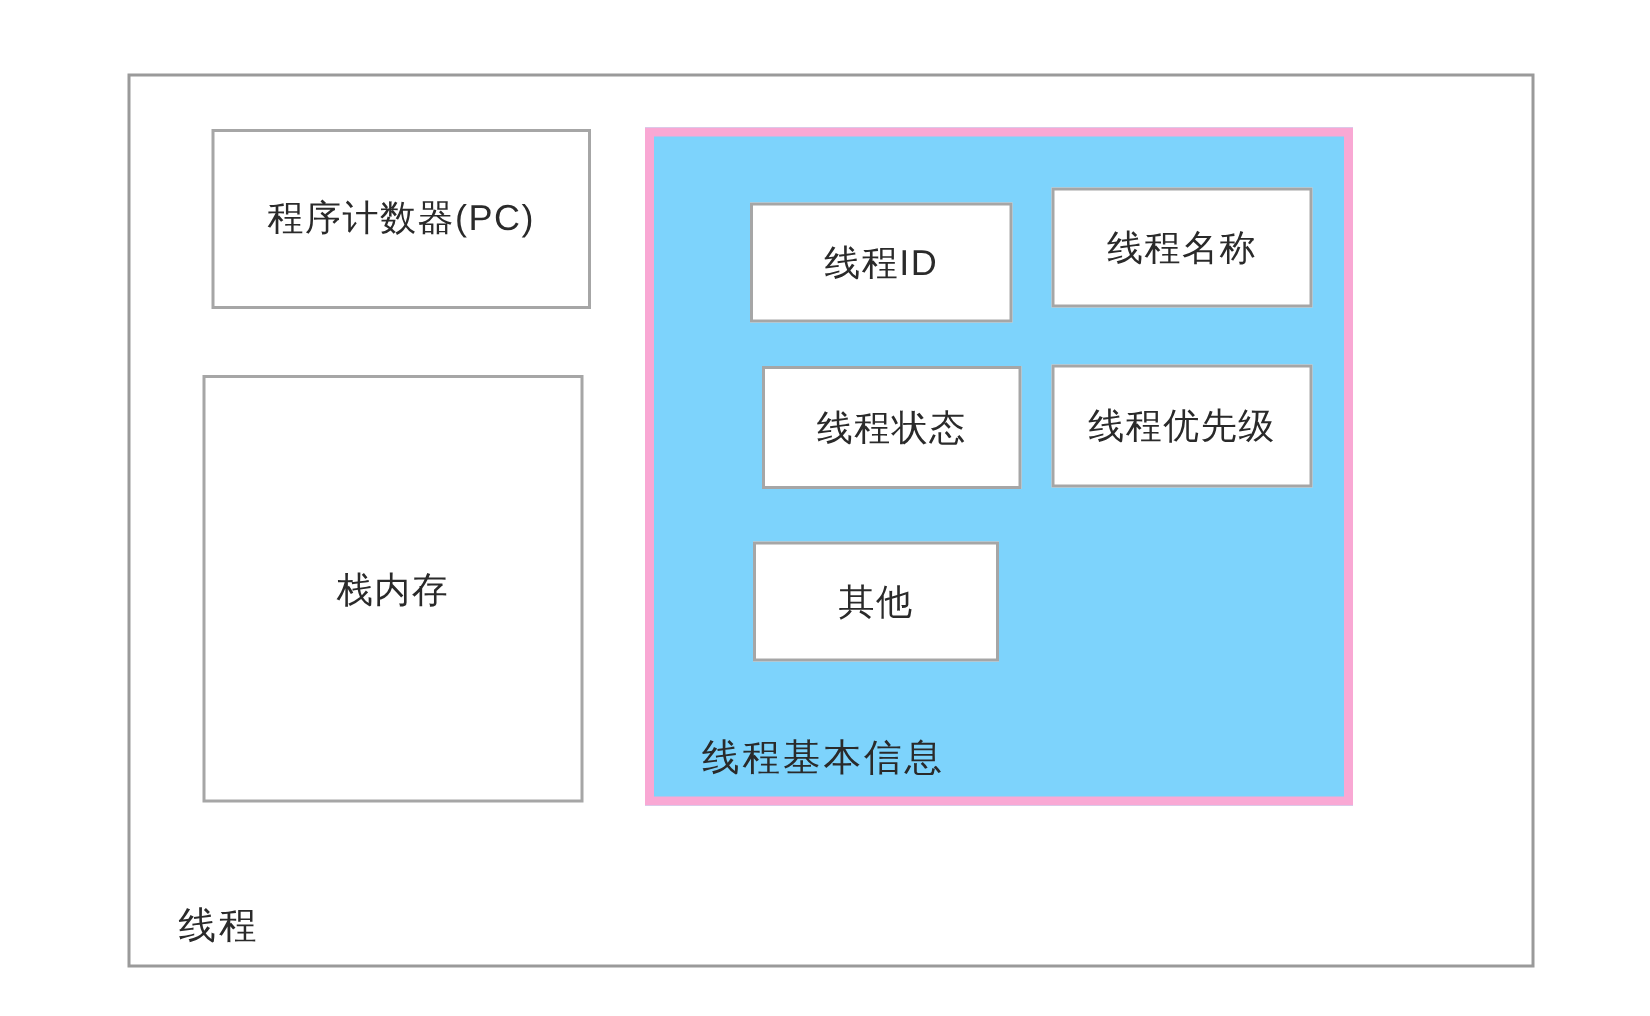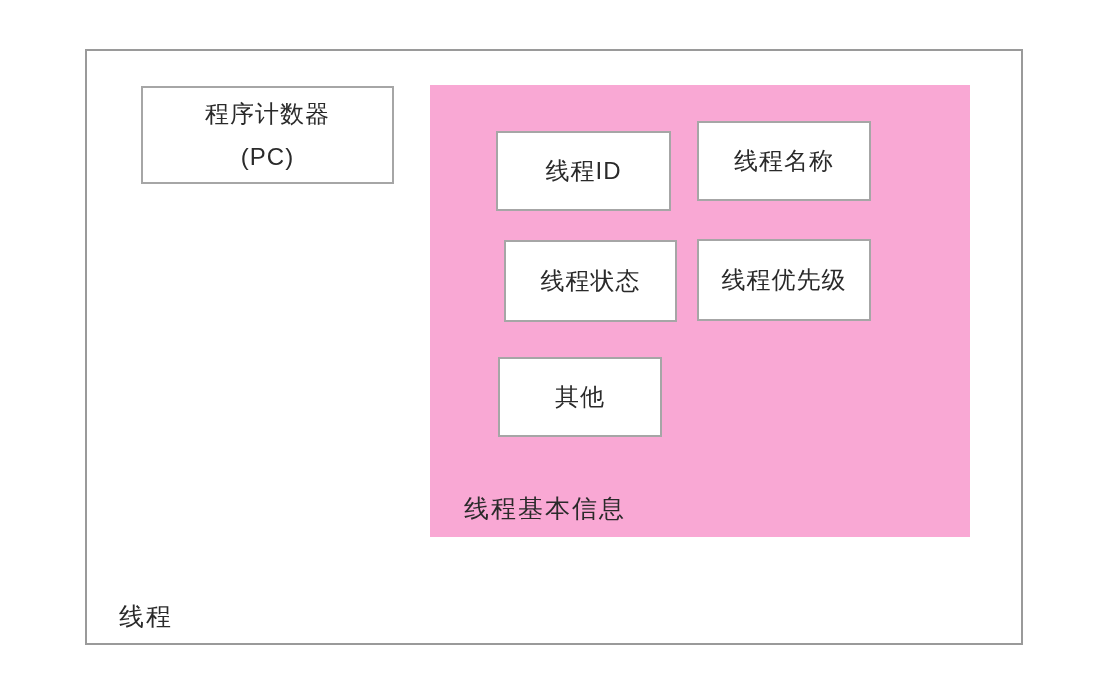--- a/index.html
+++ b/index.html
@@ -37,41 +37,41 @@
     align-items: center;
     justify-content: center;
     text-align: center;
     letter-spacing: 1px;
   }
   
   .pc {
     left: 54px;
     top: 35px;
     width: 253px;
-    height: 98px;
-    flex-direction: column;
+    height: 120px;
+    flex-direction: row;
     line-height: 1.8;
   }
   
   .stack {
     left: 48px;
     top: 199px;
     width: 254px;
     height: 285px;
   }
   
   .group {
     position: absolute;
     left: 343px;
     top: 34px;
-    width: 540px;
+    width: 472px;
     height: 452px;
-    border: 2px solid #f9a8d4;
+    border: 6px solid #f9a8d4;
     box-sizing: border-box;
-    background: #f9a8d4;
+    background: #7dd3fc;
   }
   .item { width: 175px; height: 80px; }
   .i0 { left: 64px;  top: 44px; }
   .i1 { left: 265px; top: 34px;  width: 174px; }
   .i2 { left: 72px;  top: 153px; width: 173px; height: 82px; }
   .i3 { left: 265px; top: 152px; width: 174px; height: 82px; font-family: Liberation Mono, monospace; }
   .i4 { left: 66px;  top: 251px; width: 164px; margin-top: 19px; }
   .group-label, .outer-label {
     position: absolute;
     left: 0;
@@ -87,20 +87,23 @@
 <body>
 
 <div class="canvas">
   <div class="outer">
 
     <div class="box pc">
       <div>程序计数器</div>
       <div>(PC)</div>
     </div>
 
+    <div class="box stack">
+      <span>栈内存</span>
+    </div>
 
     <div class="group">
       <div class="box item i0">
         <span>线程ID</span>
       </div>
       <div class="box item i1">
         <span>线程名称</span>
       </div>
       <div class="box item i2">
         <span>线程状态</span>

